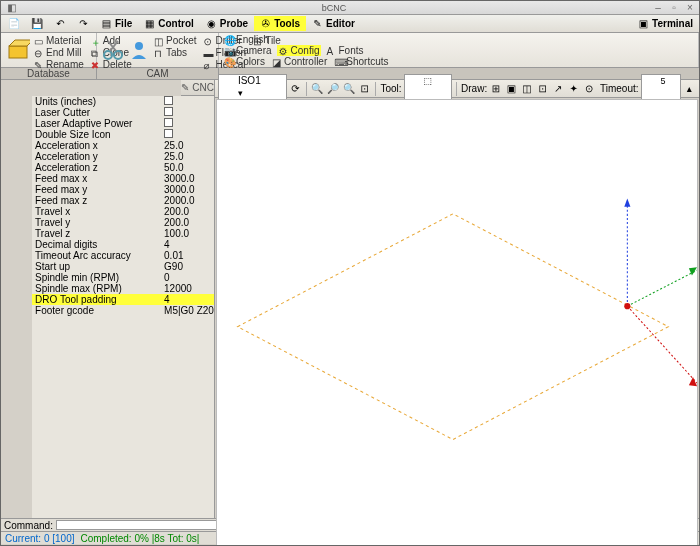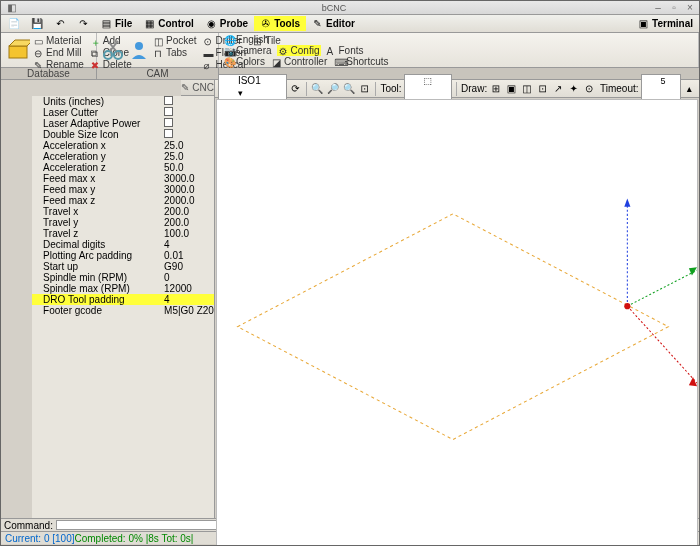--- a/index.html
+++ b/index.html
@@ -18,37 +18,37 @@
 .tb { display: flex; align-items: center; gap: 2px; padding: 0 2px; font-size: 9px; color: #333; cursor: pointer; }
 .tb .ic { width: 10px; height: 10px; display: inline-block; }
 .bigbtn { width: 28px; height: 28px; margin: 2px; display: flex; align-items: center; justify-content: center; cursor: pointer; }
 .seclabels { height: 12px; background: #c8c4bc; display: flex; font-size: 9px; color: #444; border-bottom: 1px solid #999; }
 .seclabels .sl { text-align: center; border-right: 1px solid #999; line-height: 12px; }
 .cncbar { height: 16px; background: linear-gradient(#e6e3db,#d8d5cd); text-align: center; line-height: 16px; font-size: 10px; color: #555; border-bottom: 1px solid #999; }
 .main { display: flex; height: calc(100% - 14px - 18px - 35px - 12px - 14px - 13px); }
 .leftpanel { width: 228px; display: flex; flex-direction: column; border-right: 1px solid #999; align-items: flex-end; }
 .settings { flex: 1; background: #e8e5dd; overflow: hidden; }
 .srow { display: flex; height: 11px; align-items: center; }
-.srow .k { width: 130px; padding-left: 11px; white-space: nowrap; overflow: hidden; }
+.srow .k { width: 130px; padding-left: 3px; white-space: nowrap; overflow: hidden; }
 .srow .v { flex: 1; padding-left: 2px; }
 .srow.hlrow { background: #ffff3a; }
 .chk { width: 9px; height: 9px; border: 1px solid #666; background: #fff; display: inline-block; }
 .rightpanel { flex: 1; display: flex; flex-direction: column; }
 .canvasbar { height: 18px; background: linear-gradient(#f0ede5,#e0ddd5); display: flex; align-items: center; padding: 0 3px; gap: 2px; border-bottom: 1px solid #999; }
 .cbsel { border: 1px solid #999; background: #fff; padding: 0 19px; font-size: 9px; height: 30px; line-height: 12px; }
 .cbic { width: 14px; height: 14px; display: flex; align-items: center; justify-content: center; cursor: pointer; }
 .cbsep { width: 1px; height: 14px; background: #aaa; margin: 0 2px; }
 .canvas { flex: 1; background: #fff; position: relative; border: 1px solid #bbb; margin: 1px; }
 .statusbar { height: 14px; background: #e0ddd5; display: flex; align-items: center; font-size: 9px; border-top: 1px solid #999; }
 .statusbar .coords { margin-left: auto; color: #b00; padding: 0 4px; }
 .cmdbar { height: 13px; background: #e0ddd5; display: flex; align-items: center; padding: 0 3px; font-size: 9px; border-top: 1px solid #999; }
 .cmdbar input { flex: 1; height: 10px; border: 1px solid #999; margin-left: 3px; background: #fff; font-size: 9px; }
 .footbar { height: 13px; background: #e0ddd5; display: flex; align-items: center; padding: 0 4px; font-size: 9px; border-top: 1px solid #999; }
 .footbar .cur { color: #0066cc; }
-.footbar .comp { color: #008800; }
+.footbar .comp { color: #008800; margin-left: 6px; }
 </style>
 </head>
 <body>
 
 <div class="titlebar">
   <span class="winbtn">◧</span>
   <span class="title">bCNC</span>
   <span class="winbtn">–</span>
   <span class="winbtn">▫</span>
   <span class="winbtn">×</span>
@@ -277,21 +277,21 @@
         </div>
         <div class="srow">
           <div class="k">Travel z</div>
           <div class="v">100.0</div>
         </div>
         <div class="srow">
           <div class="k">Decimal digits</div>
           <div class="v">4</div>
         </div>
         <div class="srow">
-          <div class="k">Plotting Arc padding</div>
+          <div class="k">Timeout Arc accuracy</div>
           <div class="v">0.01</div>
         </div>
         <div class="srow">
           <div class="k">Start up</div>
           <div class="v">G90</div>
         </div>
         <div class="srow">
           <div class="k">Spindle min (RPM)</div>
           <div class="v">0</div>
         </div>

